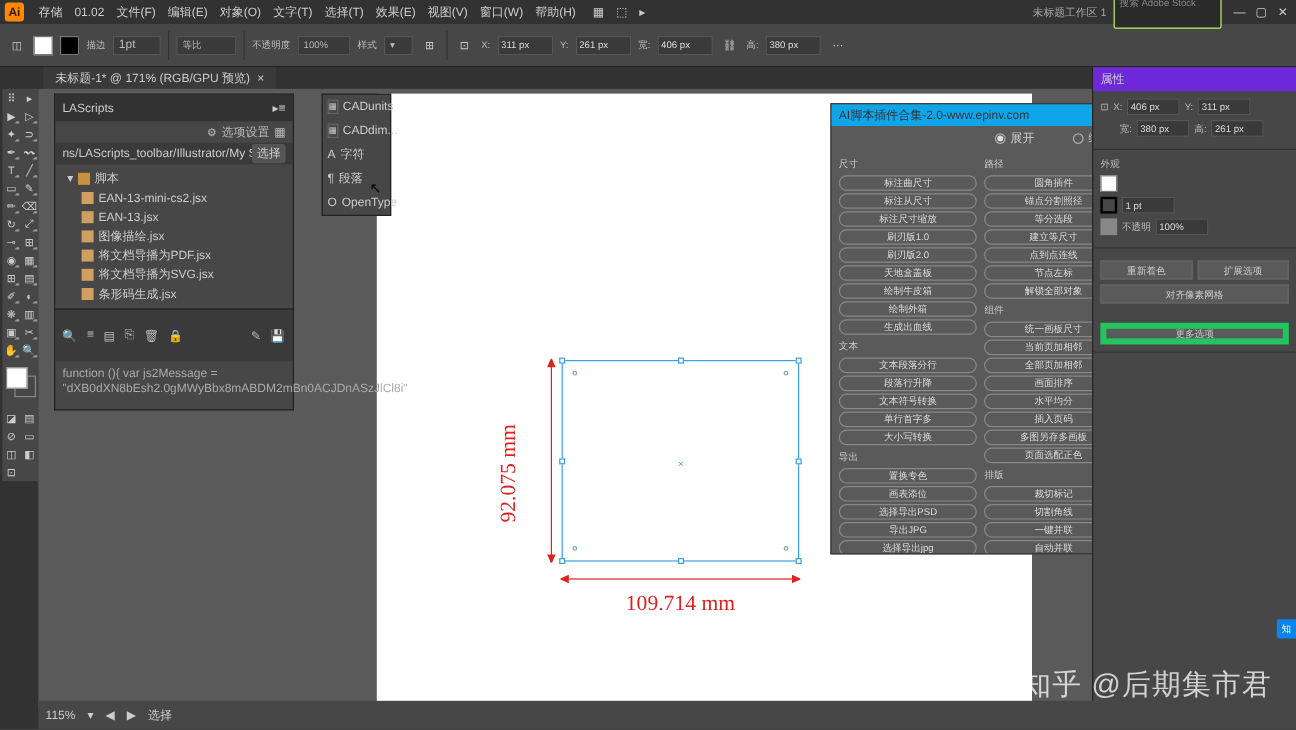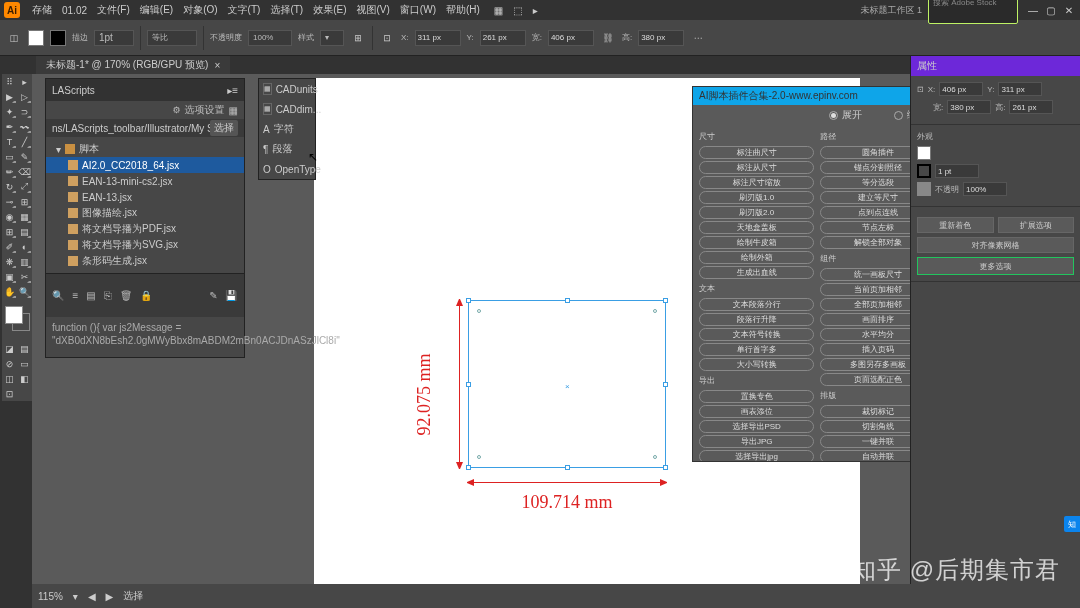--- a/index.html
+++ b/index.html
@@ -59,21 +59,21 @@
 .scripts-panel .pathbar .sel{background:#555;padding:1px 4px;border-radius:2px}
 .scripts-panel .tree{padding:4px 0}
 .scripts-panel .node{display:flex;align-items:center;height:16px;padding-left:10px;font-size:9px;gap:4px}
 .scripts-panel .node.sel{background:#1e5a9e;color:#fff}
 .scripts-panel .node .fold,.scripts-panel .node .file{width:10px;height:10px}
 .scripts-panel .node .fold{background:#c99042}
 .scripts-panel .node .file{background:#cfa060}
 .scripts-panel .node.lv1{padding-left:22px}
 .scripts-panel .editor{height:44px;background:#3a3a3a;border-top:1px solid #222;display:flex;align-items:center;padding:0 6px;gap:8px;color:#bbb;font-size:10px}
 .scripts-panel .code{padding:4px 6px;font-size:7px;color:#aaa;line-height:1.3;font-family:monospace;min-height:40px}
-.typo-panel{position:absolute;left:258px;top:78px;width:58px;background:#474747;border:1px solid #222}
+.typo-panel{position:absolute;left:268px;top:78px;width:58px;background:#474747;border:1px solid #222}
 .typo-panel .row{display:flex;align-items:center;height:20px;padding:0 4px;gap:4px;font-size:8px;color:#ccc}
 .typo-panel .row .ic{width:12px;height:12px;border:1px solid #666;display:flex;align-items:center;justify-content:center;font-size:7px}
 .aiscript{position:absolute;left:692px;top:86px;width:372px;height:376px;background:#5a5a5a;border:1px solid #333;display:flex;flex-direction:column}
 .aiscript .hdr{height:18px;background:#0ea5e9;color:#333;display:flex;align-items:center;padding:0 6px;font-size:8px}
 .aiscript .hdr .ttl{flex:1}
 .aiscript .radios{height:20px;display:flex;align-items:center;justify-content:center;gap:32px;font-size:9px}
 .aiscript .radios label{display:flex;align-items:center;gap:4px}
 .aiscript .radios .r{width:9px;height:9px;border:1px solid #aaa;border-radius:50%;position:relative}
 .aiscript .radios .r.on::after{content:"";position:absolute;left:1px;top:1px;width:5px;height:5px;background:#ddd;border-radius:50%}
 .aiscript .body{flex:1;display:flex;padding:4px 6px;gap:6px;overflow:hidden}
@@ -82,21 +82,21 @@
 .aiscript .pill{height:14px;border:1px solid #888;border-radius:7px;display:flex;align-items:center;justify-content:center;font-size:8px;color:#ddd;padding:0 6px;cursor:pointer}
 .aiscript .note{font-size:8px;color:#bbb;margin-top:2px}
 .right-dock{position:absolute;right:0;top:56px;width:170px;bottom:16px;background:#474747;border-left:1px solid #222;display:flex;flex-direction:column}
 .right-dock .tabs{height:20px;background:#6d28d9;display:flex;align-items:center;padding:0 6px;font-size:9px}
 .right-dock .sect{padding:6px;border-bottom:1px solid #333}
 .right-dock .rowf{display:flex;align-items:center;gap:4px;margin-bottom:4px}
 .right-dock .rowf .lbl{font-size:8px;color:#bbb}
 .right-dock .rowf .fld{width:44px;height:14px;background:#3a3a3a;border:1px solid #555;font-size:8px;padding:0 2px;color:#ddd}
 .right-dock .btnrow{display:flex;gap:4px;margin-top:4px}
 .right-dock .btn{flex:1;height:16px;background:#5a5a5a;border:1px solid #666;font-size:8px;display:flex;align-items:center;justify-content:center}
-.right-dock .wide{height:18px;background:#5a5a5a;border:1px solid #22c55e;font-size:8px;display:flex;align-items:center;justify-content:center;margin-top:4px}
+.right-dock .wide{height:18px;background:#5a5a5a;border:5px solid #22c55e;font-size:8px;display:flex;align-items:center;justify-content:center;margin-top:16px}
 .statusbar{position:absolute;left:32px;right:0;bottom:0;height:16px;background:#474747;display:flex;align-items:center;padding:12px 6px;font-size:8px;gap:10px}
 .cursor{position:absolute;left:308px;top:150px;font-size:12px;color:#000;pointer-events:none;z-index:200}
 .watermark{position:absolute;right:20px;bottom:22px;color:rgba(255,255,255,0.75);font-size:24px;letter-spacing:1px}
 .zhihu-badge{position:absolute;right:0;top:516px;width:16px;height:16px;background:#0b84ed;color:#fff;font-size:8px;display:flex;align-items:center;justify-content:center;border-radius:2px 0 0 2px}
 </style>
 </head>
 <body>
 
 <div class="menubar">
   <div class="logo">Ai</div>
@@ -150,21 +150,21 @@
   <span class="lbl">宽:</span>
   <input class="field" value="406 px" style="">
   <span class="ico">⛓</span>
   <span class="lbl">高:</span>
   <input class="field" value="380 px" style="">
   <div class="ico">⋯</div>
 </div>
 
 <div class="doctab">
   <div class="tab">
-      <span>未标题-1* @ 170% (RGB/GPU 预览)</span>
+      <span>未标题-1* @ 171% (RGB/GPU 预览)</span>
       <span>×</span>
     </div>
 </div>
 
 <div class="toolbox">
   <div class="t">⠿</div>
     <div class="t">▸</div>
   <div class="t dot">▶</div>
     <div class="t dot">▷</div>
   <div class="t dot">✦</div>
@@ -255,24 +255,20 @@
   <div class="pathbar">
       <span class="path">ns/LAScripts_toolbar/Illustrator/My Scripts</span>
       <span class="sel">选择</span>
     </div>
   <div class="tree">
     <div class="node">
         <span>▾</span>
         <span class="fold"></span>
         <span>脚本</span>
       </div>
-    <div class="node lv1 sel">
-        <span class="file"></span>
-        <span>AI2.0_CC2018_64.jsx</span>
-      </div>
     <div class="node lv1">
         <span class="file"></span>
         <span>EAN-13-mini-cs2.jsx</span>
       </div>
     <div class="node lv1">
         <span class="file"></span>
         <span>EAN-13.jsx</span>
       </div>
     <div class="node lv1">
         <span class="file"></span>

